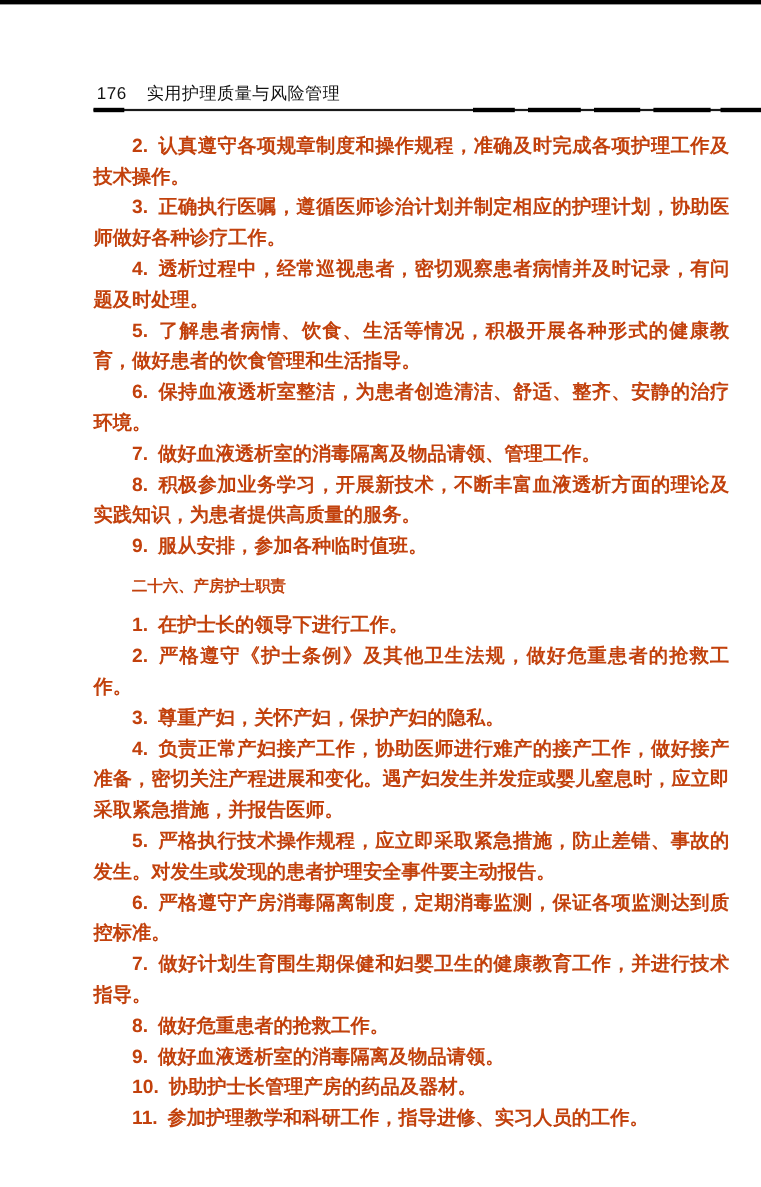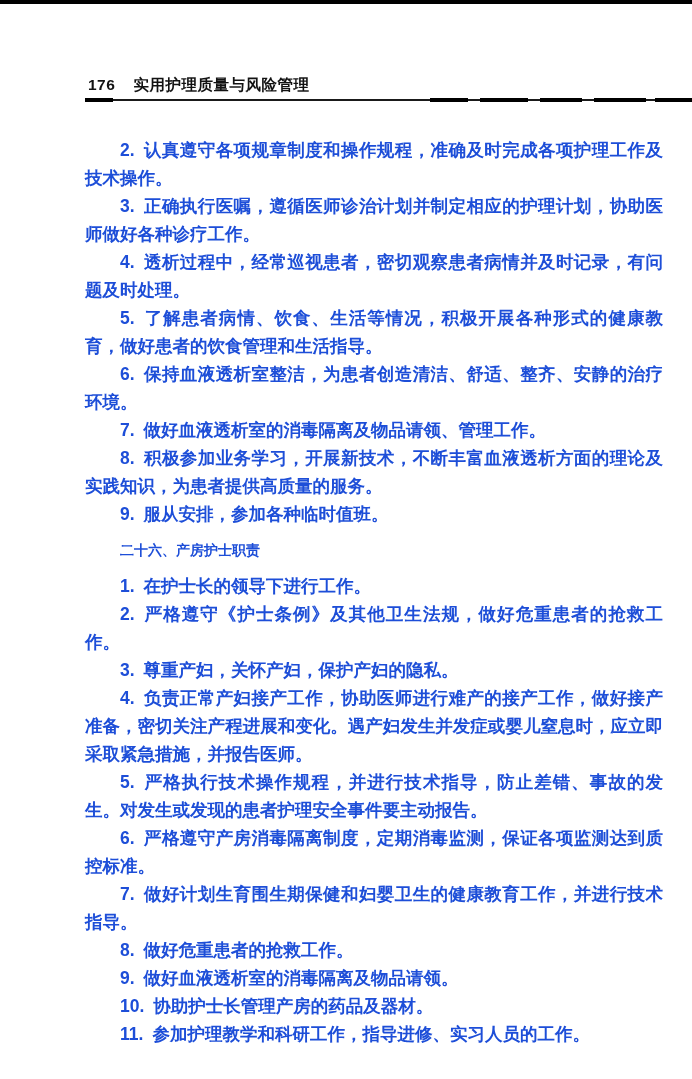--- a/index.html
+++ b/index.html
@@ -11,21 +11,21 @@
     font-family:"Liberation Sans", sans-serif;
     color:#121212;
   }
   .top-scan-bar {
     position:absolute; top:0; left:0;
     width:692px; height:4px;
     background:#000000;
   }
   .page-header {
     position:absolute; top:75px; left:88px;
-    font-weight:bold; font-size:15.5px;
+    font-weight:normal; font-size:15.5px;
     letter-spacing:0.5px;
     white-space:nowrap;
   }
   .page-number { margin-right:18px; }
   .header-rule {
     position:absolute; top:99px; left:85px;
     width:580px; height:2px;
     background:#1a1a1a;
   }
   .rule-thick {
@@ -39,22 +39,21 @@
   .rd4 { left:509px; width:52px; }
   .rd5 { left:570px; width:44px; }
   .content {
     position:absolute; left:85px; top:118px;
     width:578px;
     font-weight:bold;
     font-size:17.5px;
     line-height:28px;
     text-align:justify;
     text-justify:inter-ideograph;
-    color:#1d4ed8;
-    margin-top:18px;
+    color:#c2410c;
   }
   p.para { margin:0; text-indent:35px; }
   .num { margin-right:9px; letter-spacing:0; }
   .section-heading {
     font-size:14px; line-height:30px;
     font-weight:bold;
     margin:7px 0 7px 0;
     text-indent:35px;
   }
 </style>
@@ -88,21 +87,21 @@
     <p class="para"><span class="num">7.</span><span>做好血液透析室的消毒隔离及物品请领、管理工作。</span></p>
     <p class="para"><span class="num">8.</span><span>积极参加业务学习，开展新技术，不断丰富血液透析方面的理论及实践知识，为患者提供高质量的服务。</span></p>
     <p class="para"><span class="num">9.</span><span>服从安排，参加各种临时值班。</span></p>
 
     <h2 class="section-heading">二十六、产房护士职责</h2>
 
     <p class="para"><span class="num">1.</span><span>在护士长的领导下进行工作。</span></p>
     <p class="para"><span class="num">2.</span><span>严格遵守《护士条例》及其他卫生法规，做好危重患者的抢救工作。</span></p>
     <p class="para"><span class="num">3.</span><span>尊重产妇，关怀产妇，保护产妇的隐私。</span></p>
     <p class="para"><span class="num">4.</span><span>负责正常产妇接产工作，协助医师进行难产的接产工作，做好接产准备，密切关注产程进展和变化。遇产妇发生并发症或婴儿窒息时，应立即采取紧急措施，并报告医师。</span></p>
-    <p class="para"><span class="num">5.</span><span>严格执行技术操作规程，并进行技术指导，防止差错、事故的发生。对发生或发现的患者护理安全事件要主动报告。</span></p>
+    <p class="para"><span class="num">5.</span><span>严格执行技术操作规程，应立即采取紧急措施，防止差错、事故的发生。对发生或发现的患者护理安全事件要主动报告。</span></p>
     <p class="para"><span class="num">6.</span><span>严格遵守产房消毒隔离制度，定期消毒监测，保证各项监测达到质控标准。</span></p>
     <p class="para"><span class="num">7.</span><span>做好计划生育围生期保健和妇婴卫生的健康教育工作，并进行技术指导。</span></p>
     <p class="para"><span class="num">8.</span><span>做好危重患者的抢救工作。</span></p>
     <p class="para"><span class="num">9.</span><span>做好血液透析室的消毒隔离及物品请领。</span></p>
     <p class="para"><span class="num">10.</span><span>协助护士长管理产房的药品及器材。</span></p>
     <p class="para"><span class="num">11.</span><span>参加护理教学和科研工作，指导进修、实习人员的工作。</span></p>
 
   </div>
 </div>
 

